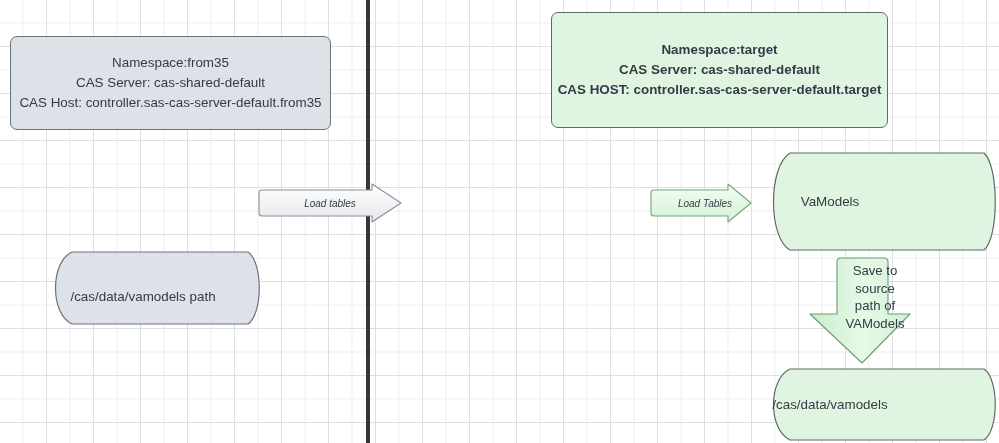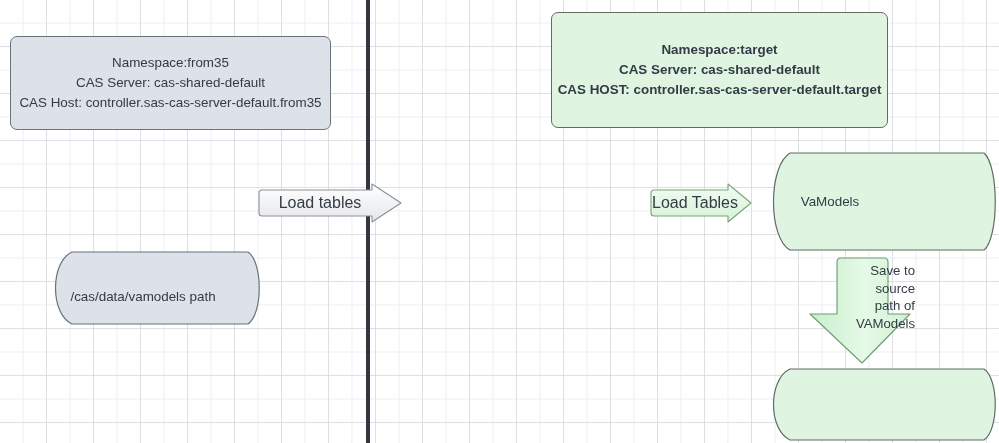--- a/index.html
+++ b/index.html
@@ -64,39 +64,40 @@
     white-space: pre-line;
     pointer-events: none;
   }
   .cyl.shift-label .cyl-label { padding-right: 34px; }
 
   
   .barrow { }
   .barrow svg { display: block; }
   .barrow .barrow-label {
     position: absolute;
-    top: 0; bottom: 0; left: 6px;
+    top: 0; bottom: 0; left: 16px;
     display: flex;
     align-items: center;
     justify-content: center;
     color: #333b45;
-    font-size: 16px;
+    font-size: 10px;
     white-space: pre;
     pointer-events: none;
+    font-style: italic;
   }
 
   .darrow { }
   .darrow svg { display: block; }
   .darrow .darrow-label {
     position: absolute;
     color: #333b45;
     font-size: 13.2px;
     line-height: 17.5px;
     white-space: pre-line;
-    text-align: right;
+    text-align: center;
     pointer-events: none;
   }
 </style>
 </head>
 <body>
 
 <div id="canvas">
 
   <div class="node rbox gray" style="left:10px; top:12px; width:321px; height:94px;margin-top:24px;">
     <span class="txt">Namespace:from35
@@ -168,15 +169,16 @@
     <span class="darrow-label" style="left:29px; top:6px; width:80px;">Save to
 source
 path of
 VAModels</span>
   </div>
 
   <div class="node cyl" style="left:762px; top:368px; width:260px; height:73px;">
     <svg width="260" height="73" viewBox="0 0 260 73">
       <path d="M 28 1 L 222 1 C 237 11 237 62 222 72 L 28 72 C 6 62 6 11 28 1 Z" fill="#e0f5e1" stroke="#5f6b63" stroke-width="1.2"></path>
     </svg>
+    <span class="cyl-label" style="right:124px;">/cas/data/vamodels</span>
   </div>
 
 </div>
 
 </body></html>

